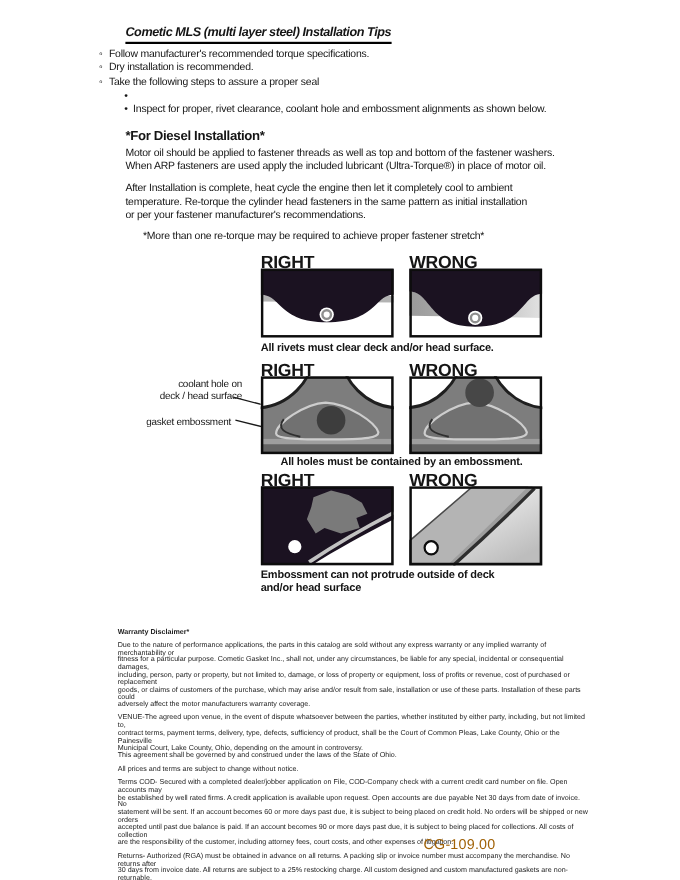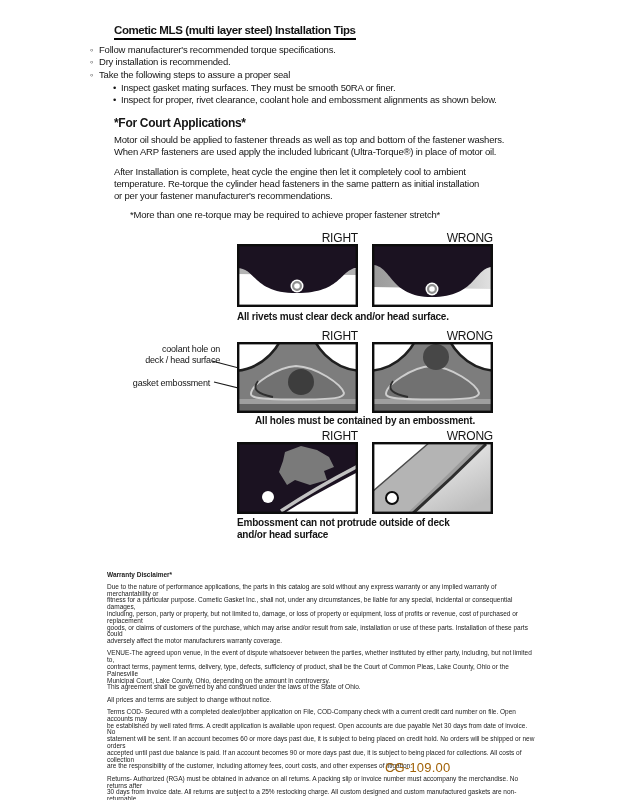--- a/index.html
+++ b/index.html
@@ -4,34 +4,34 @@
 <style>
   html,body{margin:0;padding:0;background:#ffffff;}
   #page{
     position:relative;width:618px;height:800px;background:#fff;overflow:hidden;
     font-family:"Liberation Sans", sans-serif;color:#151515;
   }
   .abs{position:absolute;}
   
   .title{
     left:114px;top:24px;font-size:11.5px;font-weight:bold;letter-spacing:-0.4px;
-    border-bottom:2px solid #000;padding-bottom:2px;white-space:nowrap;
+    border-bottom:2px solid #000;padding-bottom:2px;white-space:nowrap;font-style:italic;
   }
   
   .bullets{left:90px;top:44px;font-size:9.5px;letter-spacing:-0.2px;line-height:12.3px;}
   .brow{display:flex;}
   .bmark{width:9px;flex:0 0 9px;}
   .sub{margin-left:23px;margin-top:1px;}
   .sub .bmark{width:8px;flex:0 0 8px;}
   
   .dheading{left:114px;top:116px;font-size:12px;font-weight:bold;letter-spacing:-0.3px;}
   .para{left:114px;font-size:9.5px;letter-spacing:-0.2px;line-height:12px;white-space:pre-line;width:440px;}
   .p1{top:134px;} .p2{top:166px;} .p3{top:209px;margin-left:16px;}
   
-  .dlabel{width:121px;text-align:right;font-size:12px;font-weight:normal;letter-spacing:-0.2px;}
+  .dlabel{width:121px;text-align:left;font-size:16px;font-weight:bold;letter-spacing:-0.2px;}
   .dcaption{font-size:10px;font-weight:600;letter-spacing:-0.2px;white-space:pre-line;line-height:11.5px;}
   .panel{width:121px;}
   .panel svg{display:block;}
   
   .ann{font-size:9px;letter-spacing:-0.2px;text-align:right;line-height:10.5px;white-space:pre-line;width:112px;}
   
   .warranty{left:107px;top:572px;width:430px;font-size:6.5px;line-height:6.8px;letter-spacing:0;color:#222;}
   .warranty .whead{font-weight:bold;margin:0 0 5px 0;}
   .warranty p{margin:0 0 5.5px 0;white-space:pre-line;}
   
@@ -53,30 +53,29 @@
       <span class="bmark">◦</span>
       <span>Dry installation is recommended.</span>
     </div>
     <div class="brow">
       <span class="bmark">◦</span>
       <span>Take the following steps to assure a proper seal</span>
     </div>
     <div class="sub">
       <div class="brow">
         <span class="bmark">•</span>
-        <span>Inspect gasket mating surfaces.  They must be smooth 50RA or finer.</span>
       </div>
       <div class="brow">
         <span class="bmark">•</span>
         <span>Inspect for proper, rivet clearance, coolant hole and embossment alignments as shown below.</span>
       </div>
     </div>
   </div>
 
-  <div class="abs dheading">*For Court Applications*</div>
+  <div class="abs dheading">*For Diesel Installation*</div>
   <div class="abs para p1">Motor oil should be applied to fastener threads as well as top and bottom of the fastener washers.
 When ARP fasteners are used apply the included lubricant (Ultra-Torque®) in place of motor oil.</div>
   <div class="abs para p2">After Installation is complete, heat cycle the engine then let it completely cool to ambient
 temperature. Re-torque the cylinder head fasteners in the same pattern as initial installation
 or per your fastener manufacturer's recommendations.</div>
   <div class="abs para p3">*More than one re-torque may be required to achieve proper fastener stretch*</div>
 
   <div class="abs dlabel" style="left:237px;top:231px">RIGHT</div>
   <div class="abs dlabel" style="left:372px;top:231px">WRONG</div>
 

